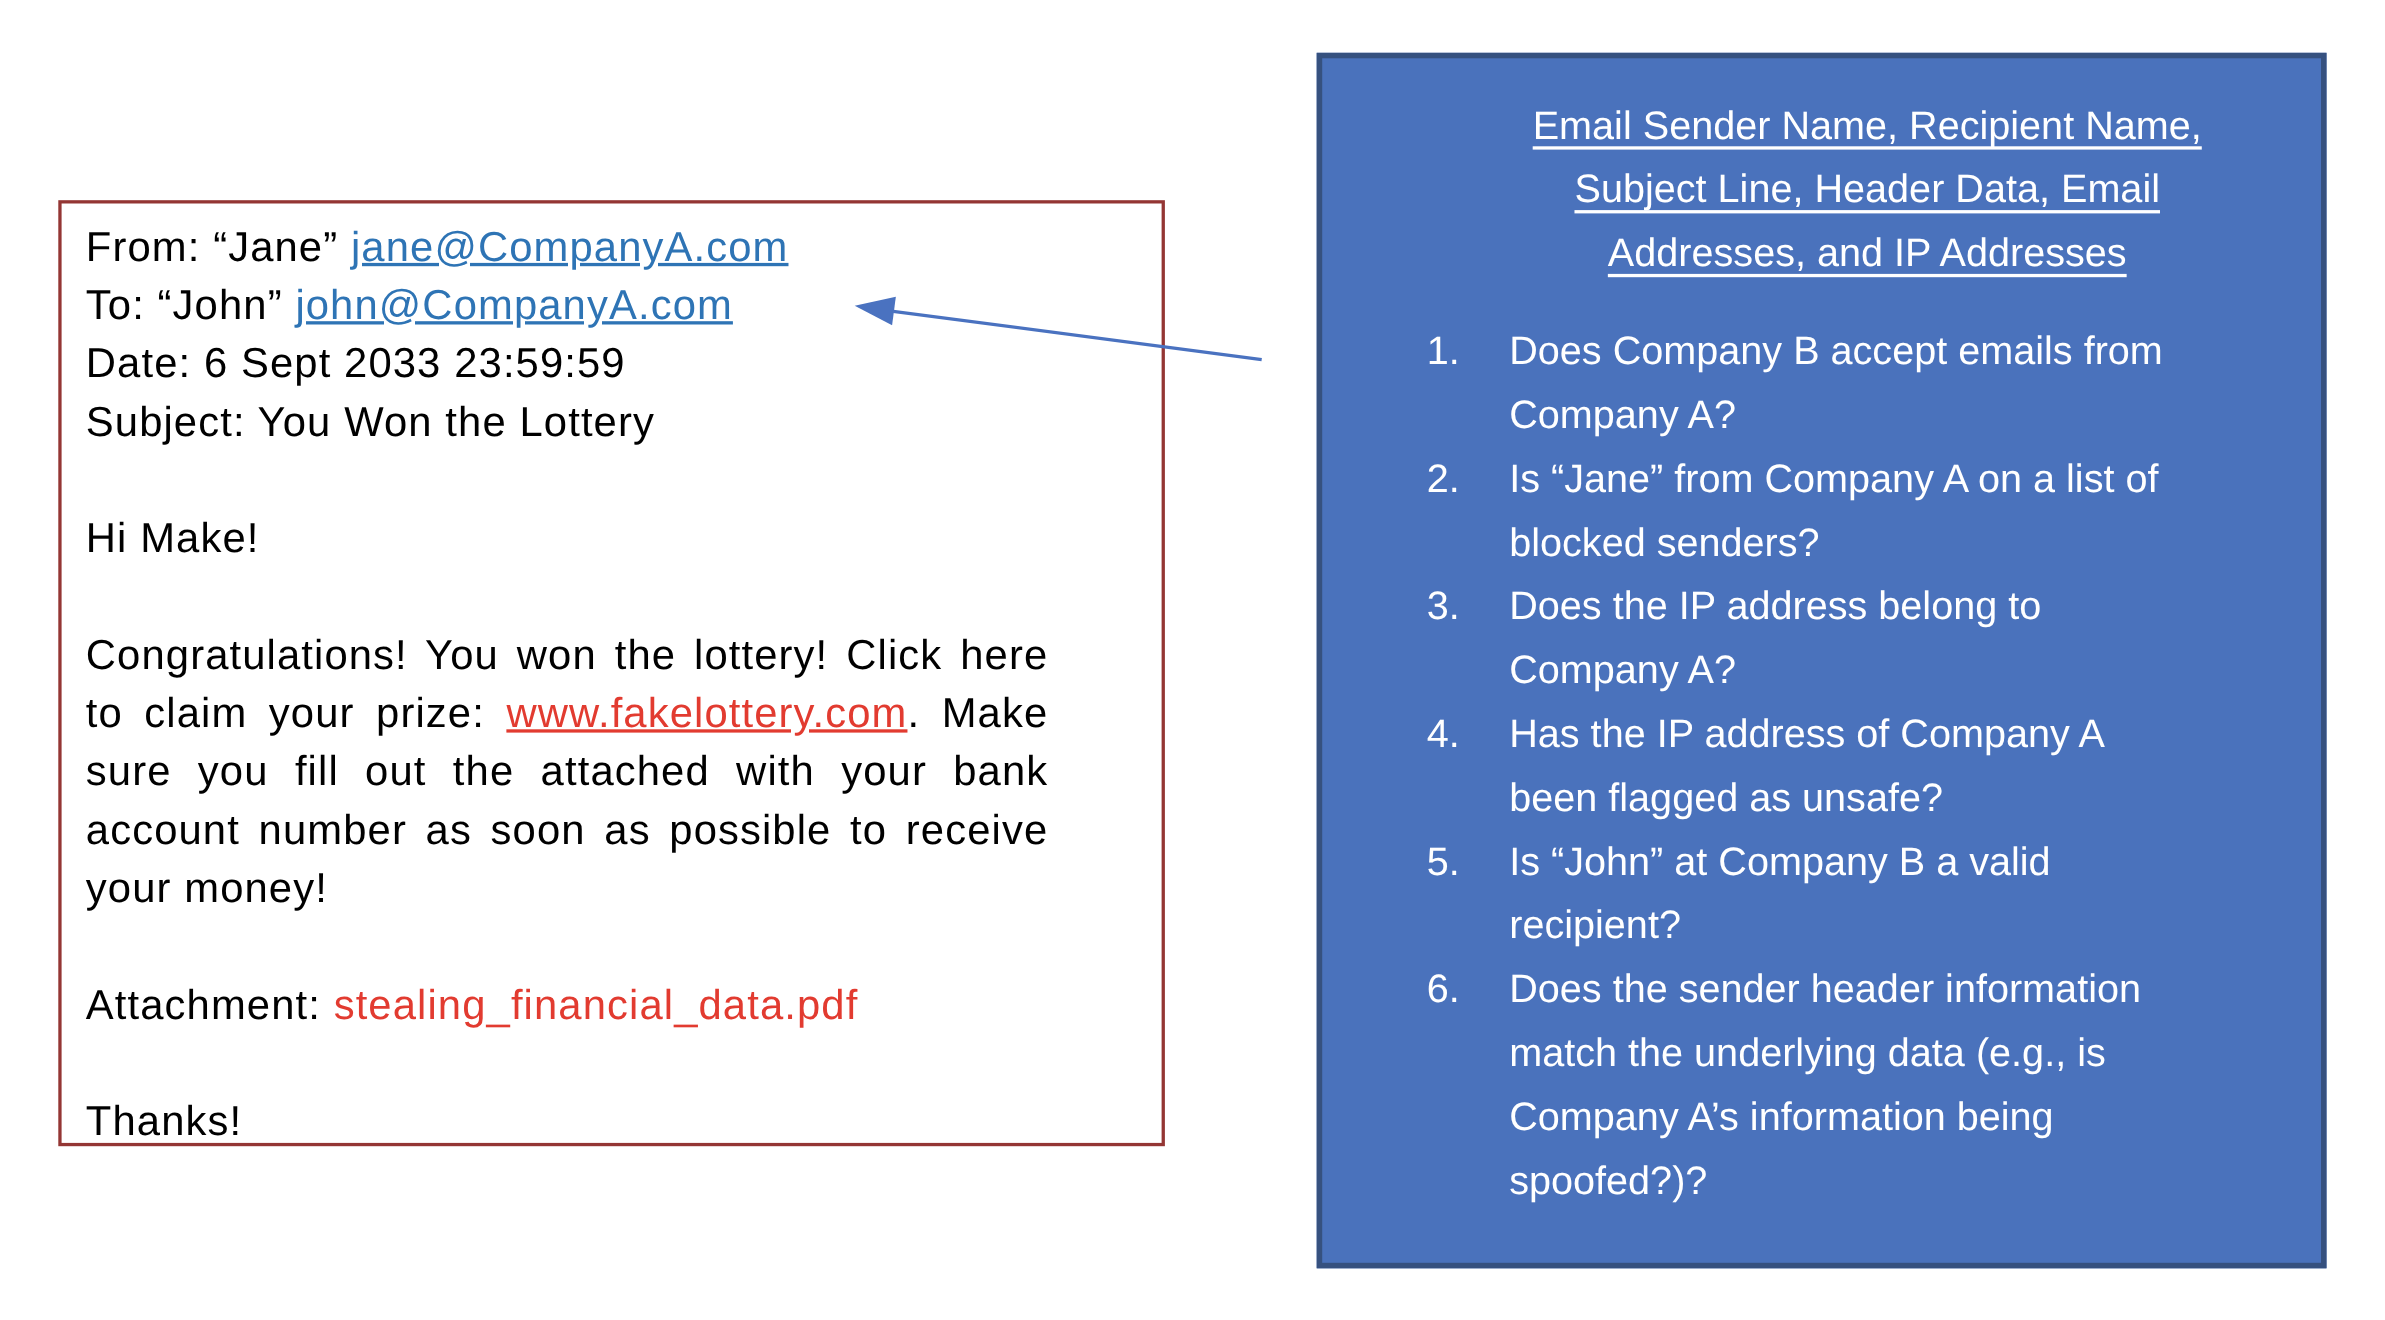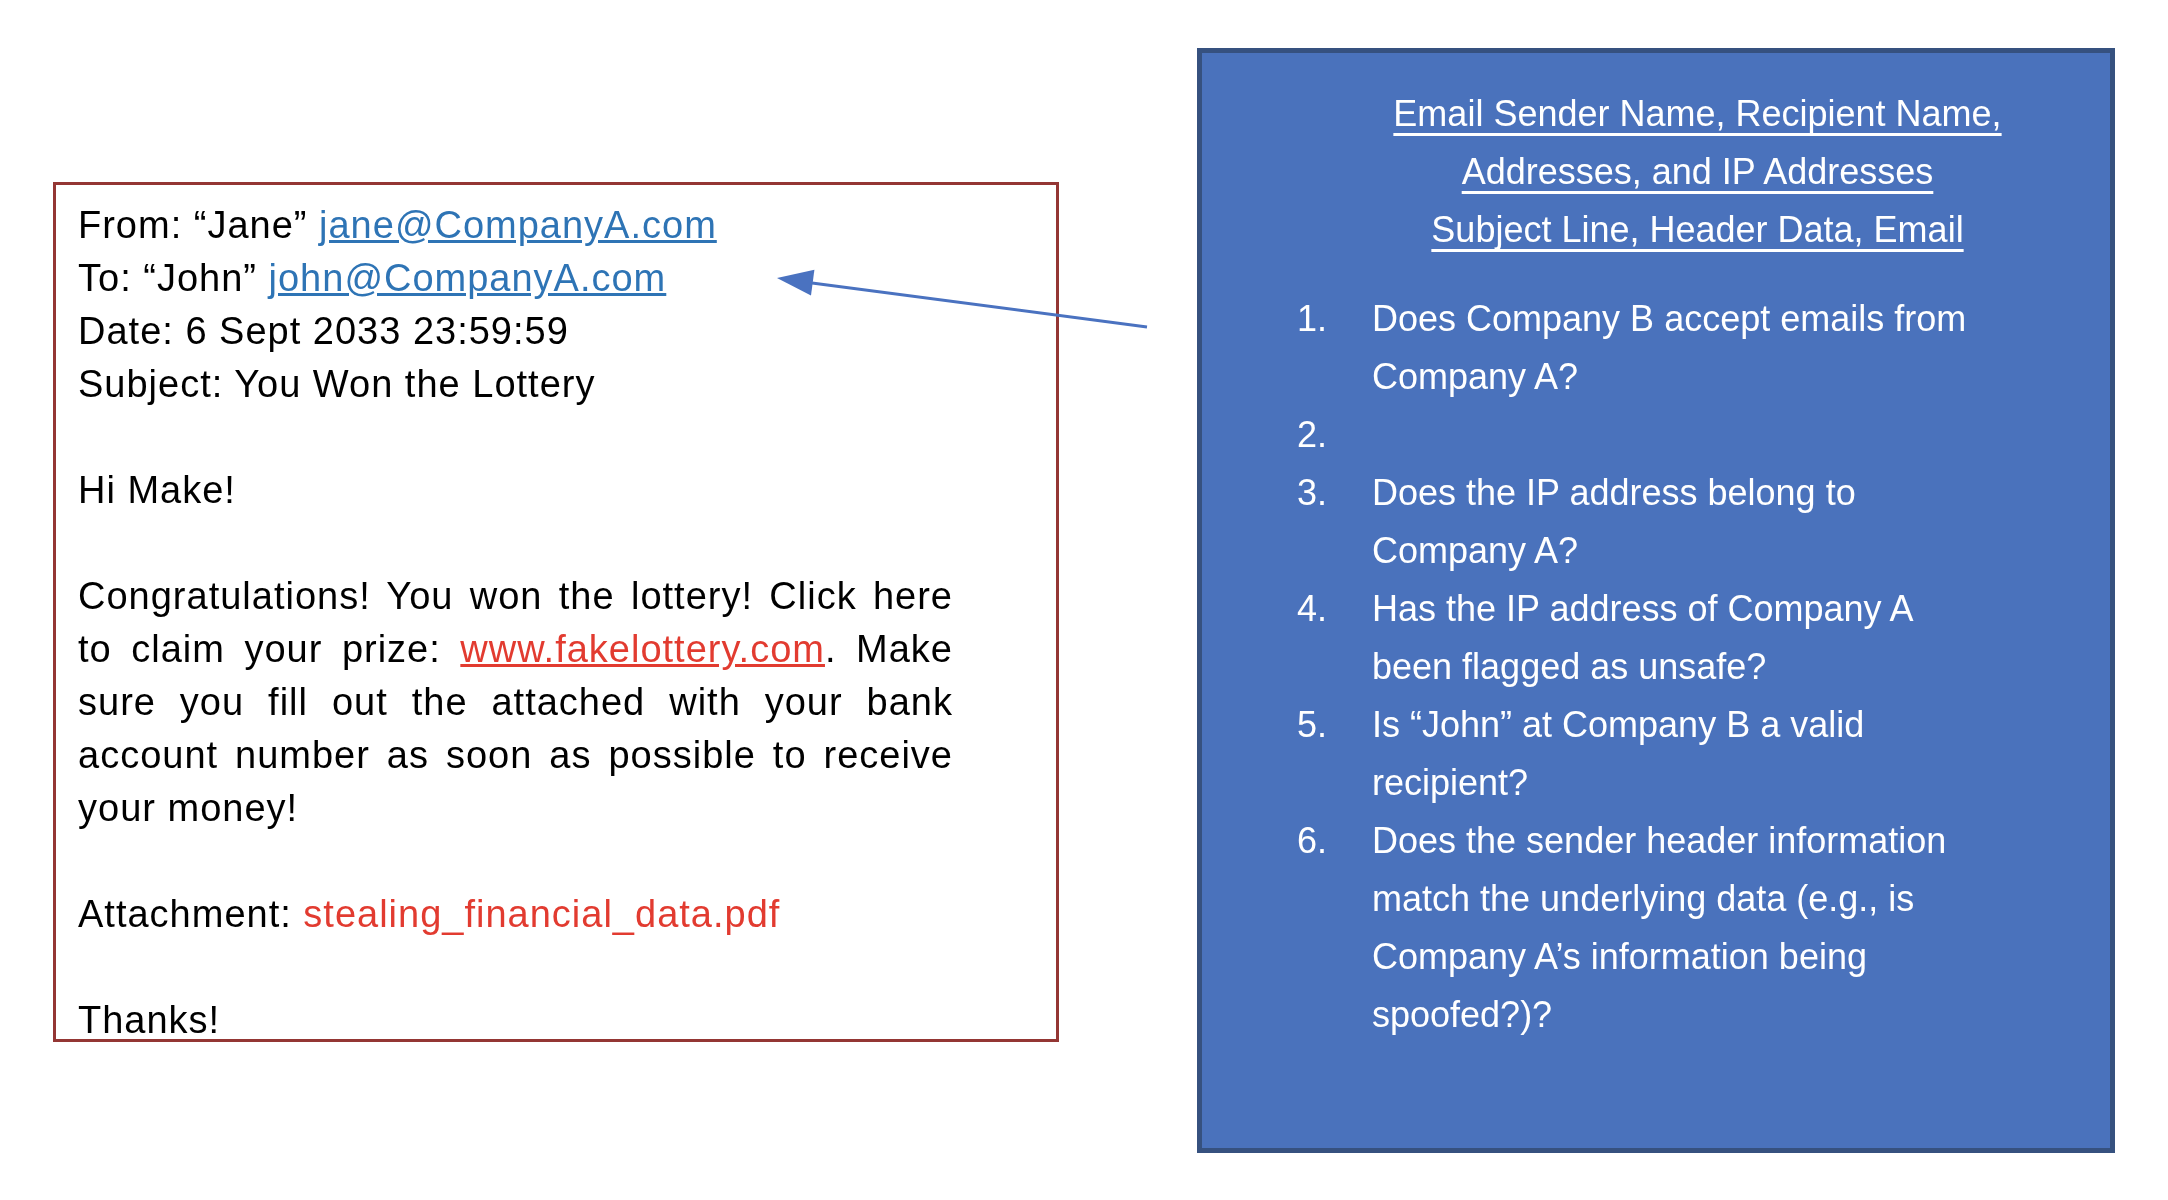--- a/index.html
+++ b/index.html
@@ -94,30 +94,31 @@
   </div>
 
   <svg class="arrow-svg" width="2168" height="1200" viewBox="0 0 2168 1200" aria-hidden="true">
     <line x1="1147" y1="327" x2="812" y2="283" stroke="#4a72c0" stroke-width="3"></line>
     <polygon points="777,278 814.4,269.8 811,295.6" fill="#4a72c0"></polygon>
   </svg>
 
   <div class="panel">
     <div class="panel-title">
       <div>Email Sender Name, Recipient Name,</div>
+      <div>Subject Line, Header Data, Email</div>
       <div>Addresses, and IP Addresses</div>
-      <div>Subject Line, Header Data, Email</div>
     </div>
     <ol class="q-list">
       <li>
           <span class="q-num">1.</span>
           <div class="q-text">Does Company B accept emails from Company A?</div>
         </li>
       <li>
           <span class="q-num">2.</span>
+          <div class="q-text">Is “Jane” from Company A on a list of blocked senders?</div>
         </li>
       <li>
           <span class="q-num">3.</span>
           <div class="q-text">Does the IP address belong to Company A?</div>
         </li>
       <li>
           <span class="q-num">4.</span>
           <div class="q-text">Has the IP address of Company A been flagged as unsafe?</div>
         </li>
       <li>

